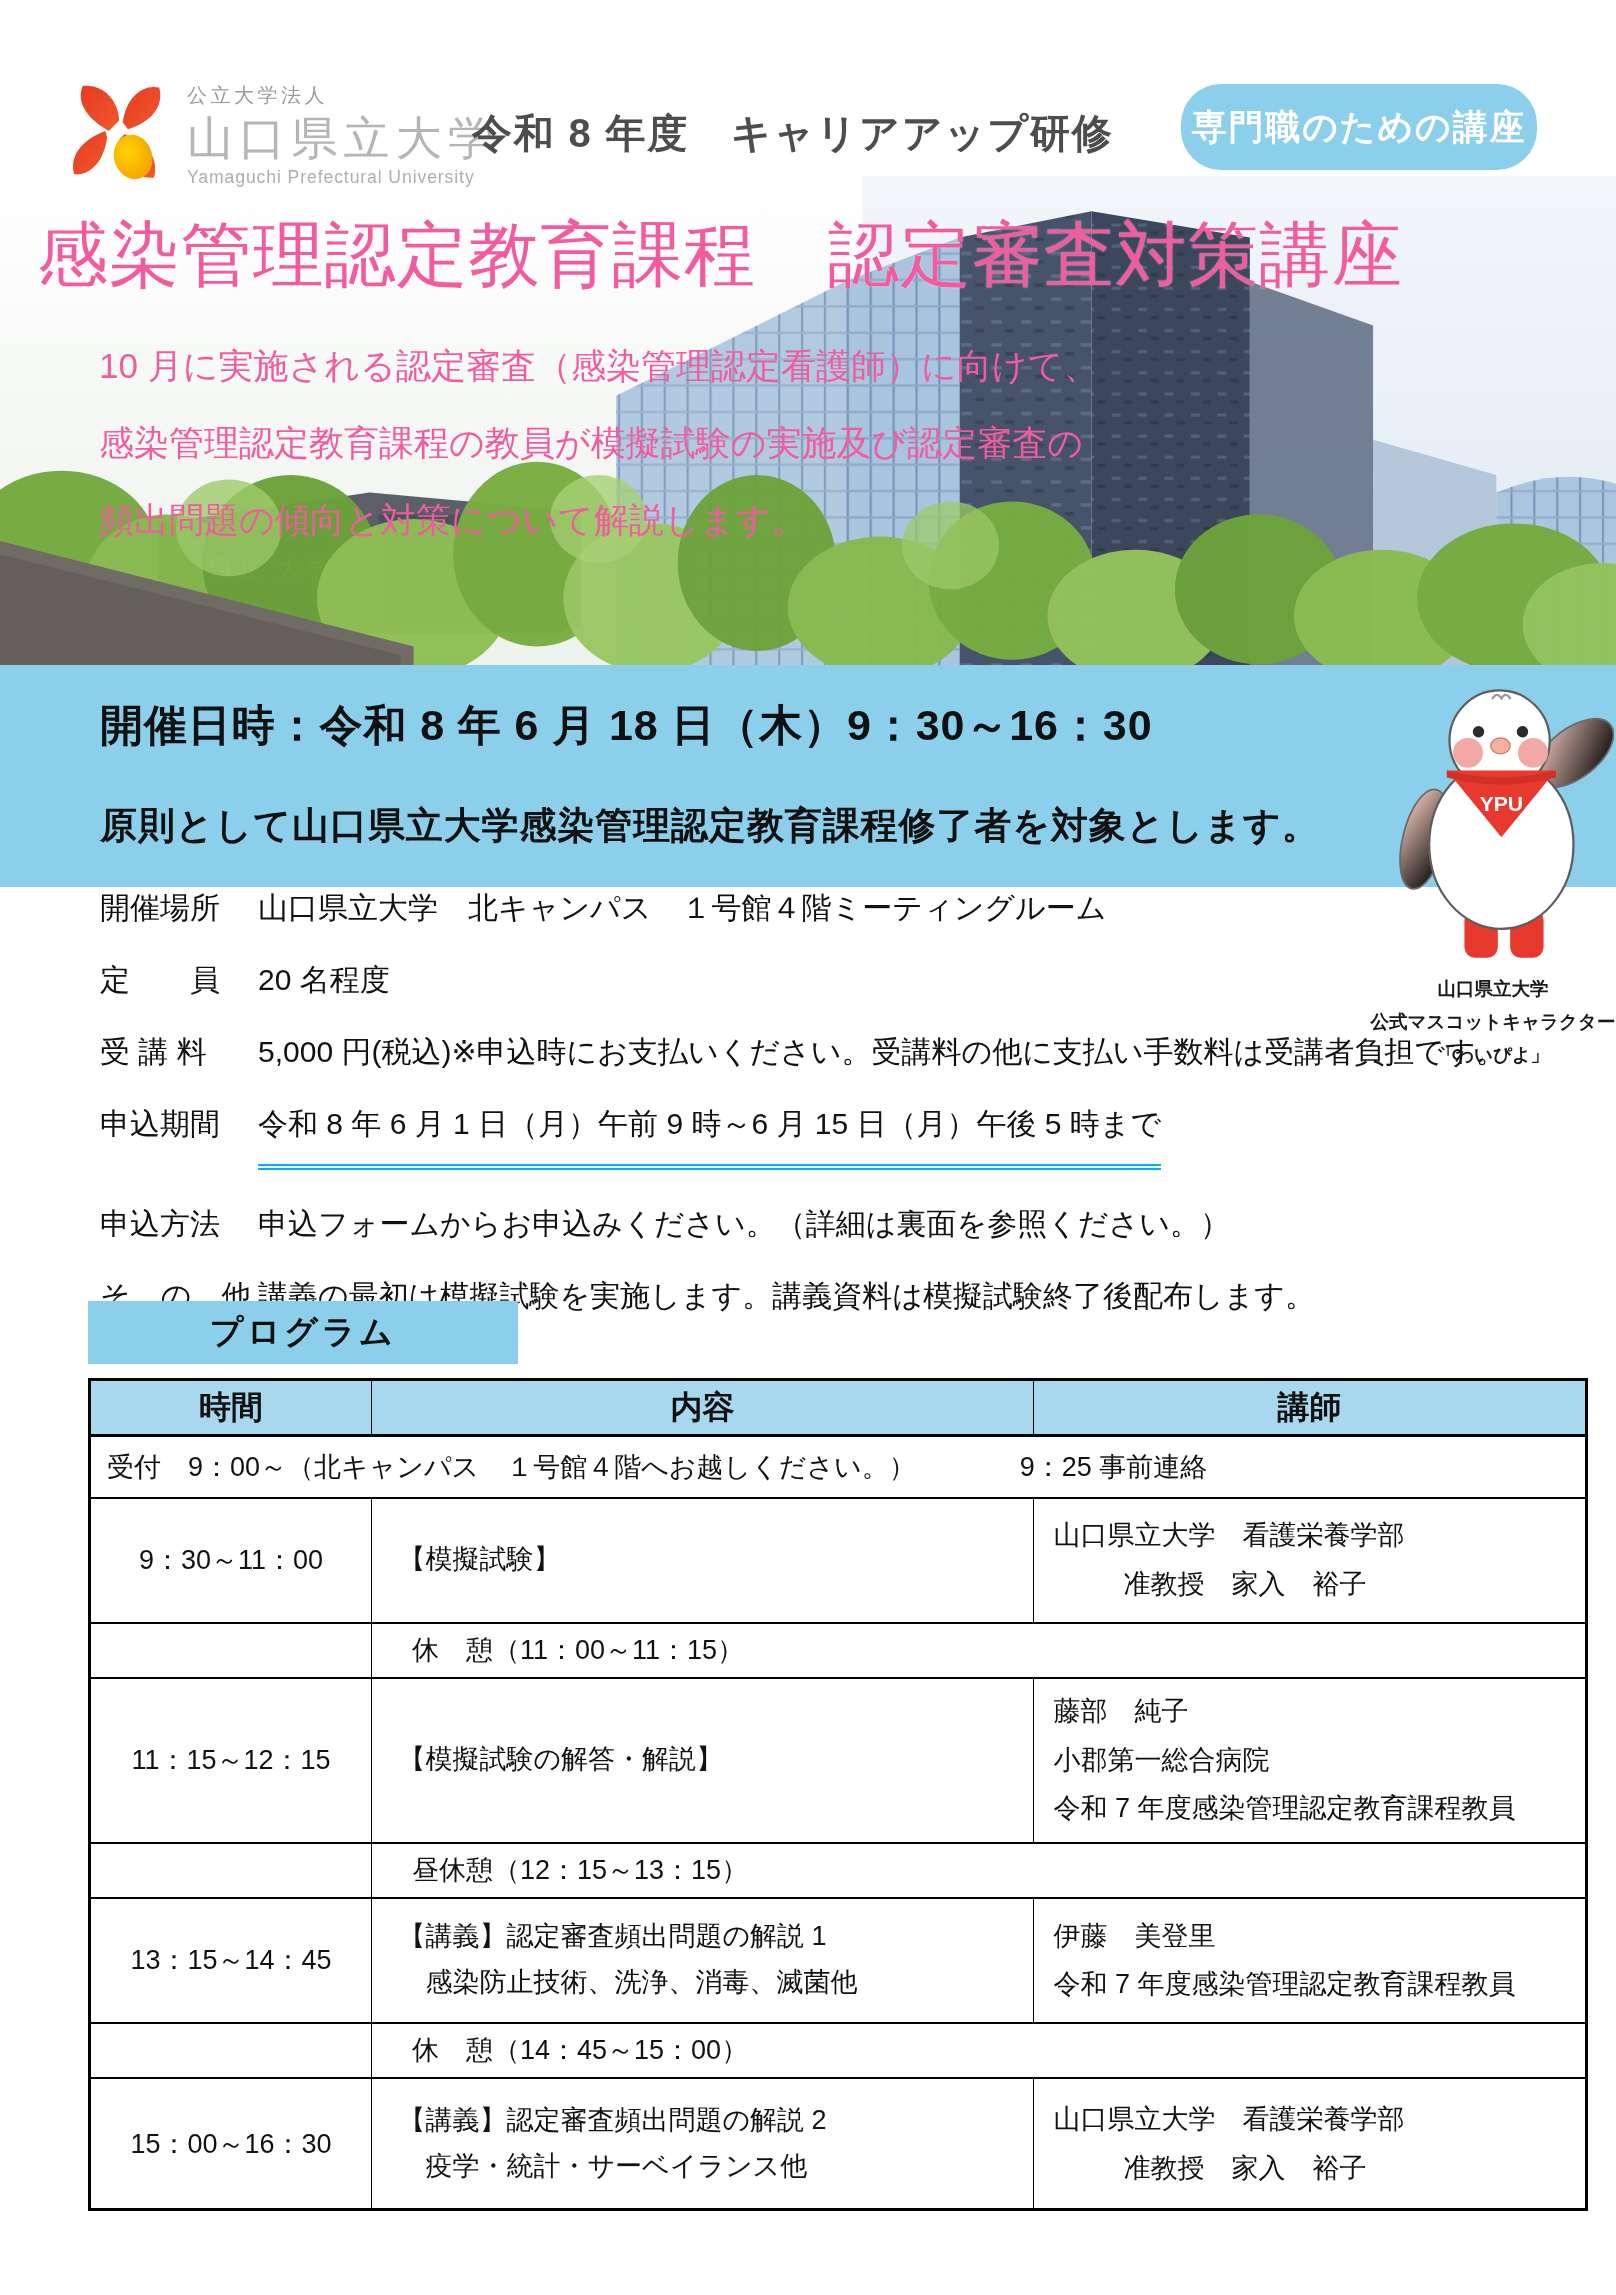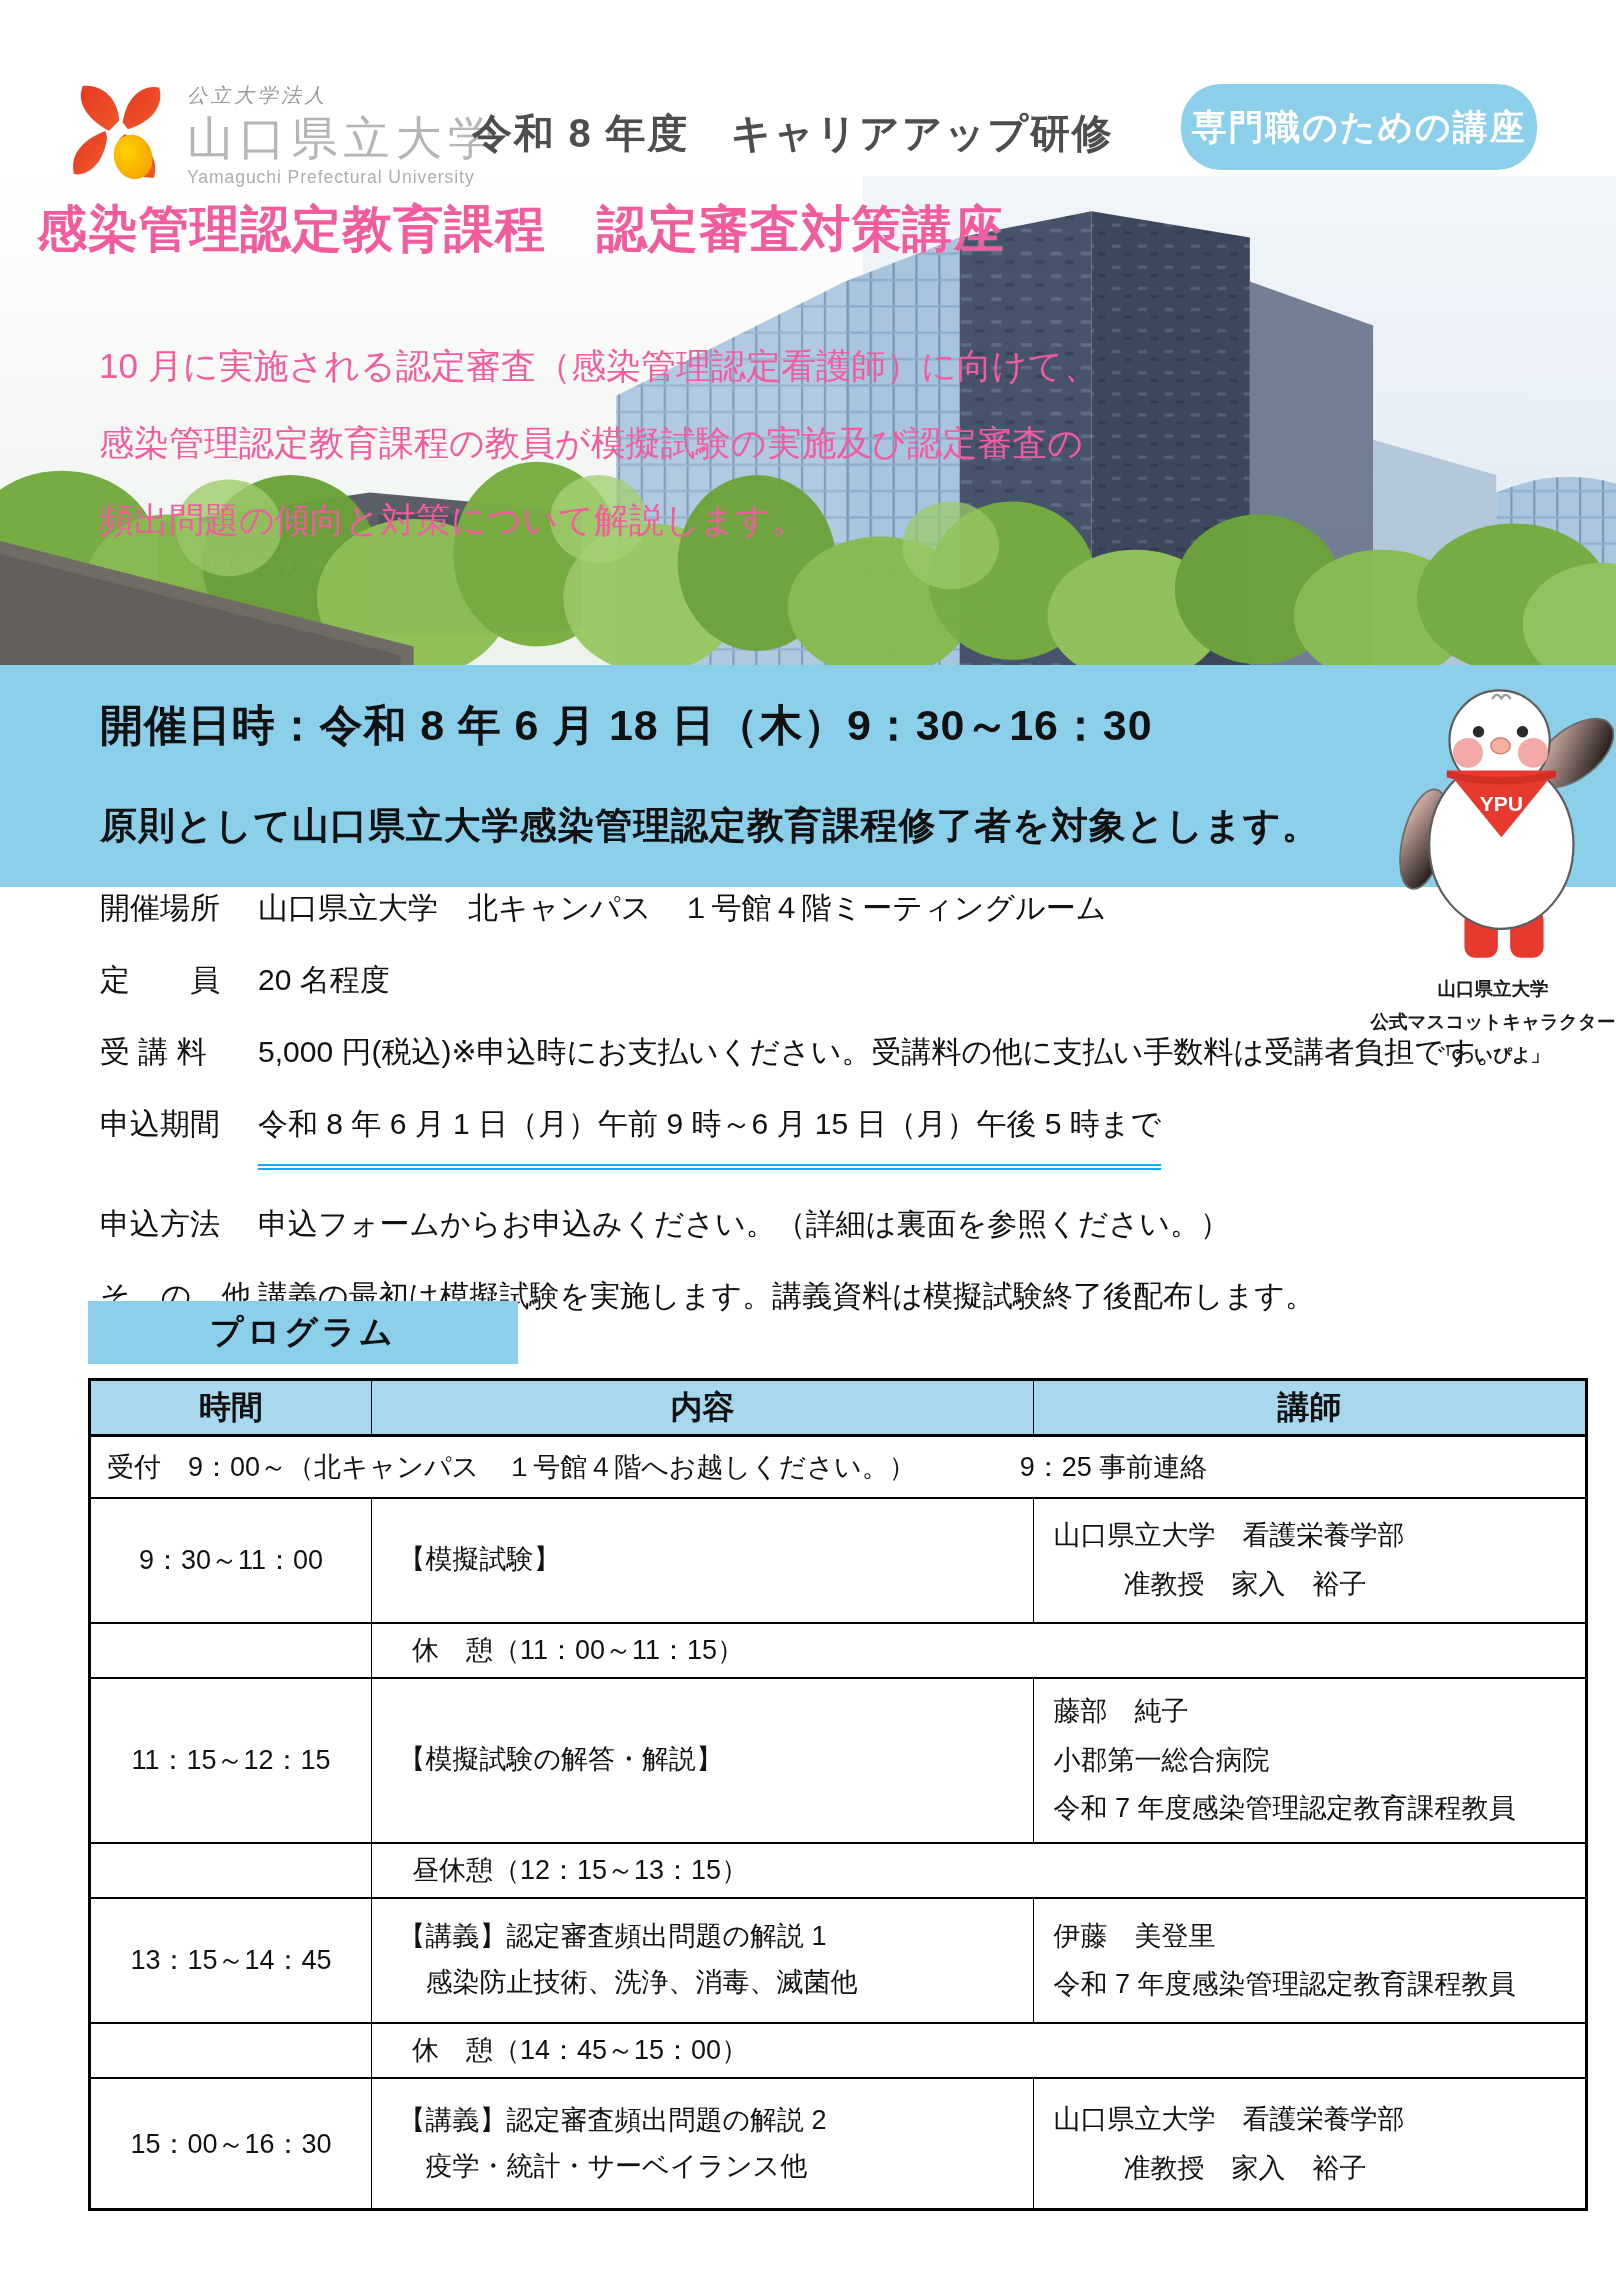--- a/index.html
+++ b/index.html
@@ -16,34 +16,34 @@
     width:1616px;height:2295px;margin:0;position:relative;
     font-family:"Liberation Sans","DejaVu Sans",sans-serif;
     color:var(--ink);overflow:hidden;
   }
   .abs{position:absolute;}
 
   
   .logo-block{top:77px;left:69px;display:flex;align-items:flex-start;z-index:6;}
   .logo-mark{width:104px;height:113px;flex:0 0 auto;}
   .logo-text{margin-left:14px;padding-top:5.3px;}
-  .org-small{font-size:20px;color:#9b9b9b;letter-spacing:3.5px;margin-bottom:3.5px;font-style:italic;}
+  .org-small{font-size:20px;color:#9b9b9b;letter-spacing:3.5px;margin-bottom:3.5px;}
   .org-name{font-size:46px;color:#b5b5b5;letter-spacing:6.2px;font-weight:400;line-height:51px;}
   .org-en{font-size:17.6px;color:#aeaeae;letter-spacing:0.9px;margin-top:3.5px;}
   .training-title{top:106px;left:472px;font-size:40px;font-weight:bold;color:var(--gray-title);letter-spacing:1.8px;z-index:6;}
   .badge{
     top:84px;left:1181px;width:356px;height:86px;border-radius:40px;
     background:var(--blue);display:flex;align-items:center;justify-content:center;z-index:6;
   }
   .badge span{color:#fff;font-size:35px;font-weight:bold;letter-spacing:1.8px;}
 
   
   .main-title{
-    top:196px;left:37px;width:1549px;z-index:4;
-    font-size:50px;font-weight:bold;color:var(--pink);
+    top:208px;left:37px;width:1549px;z-index:4;
+    font-size:71px;font-weight:normal;color:var(--pink);
     white-space:nowrap;letter-spacing:0.9px;
     text-shadow:0 0 1.8px rgba(255,255,255,.6);
   }
 
   
   .photo{top:176px;left:0;width:1616px;height:489px;z-index:1;}
   .lead{
     top:327px;left:99px;z-index:5;
     font-size:35px;color:var(--pink);line-height:77px;white-space:nowrap;
   }

